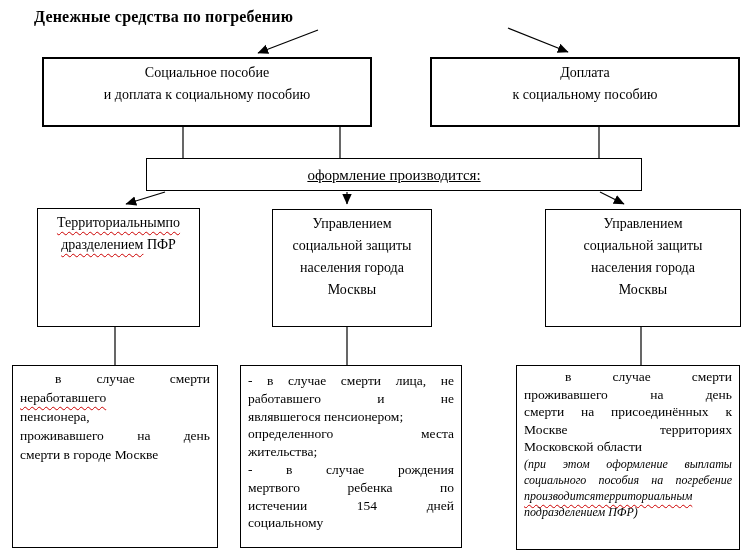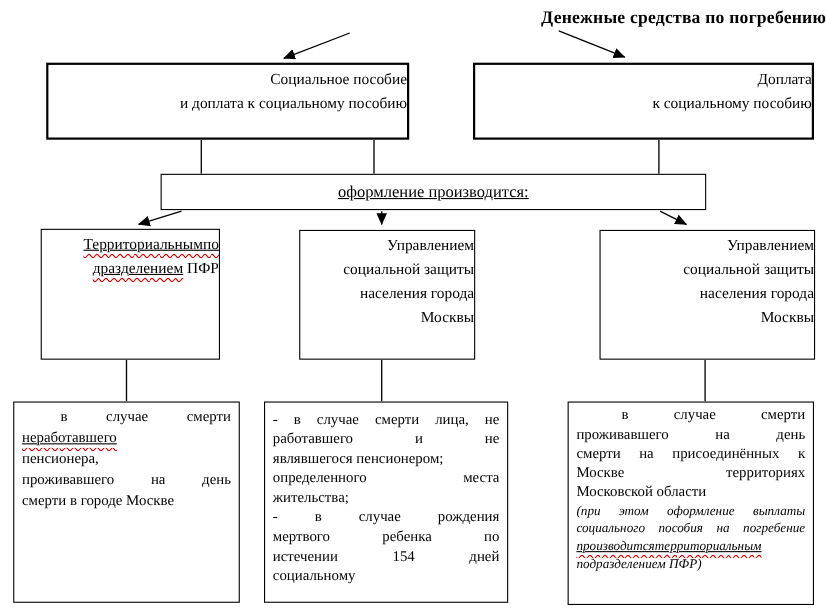--- a/index.html
+++ b/index.html
@@ -1,33 +1,33 @@
 <!DOCTYPE html>
 <html><head>
 <meta charset="utf-8">
 <style>
   html,body{margin:0;padding:0;background:#ffffff;}
   .canvas{position:relative;width:751px;height:560px;background:#ffffff;overflow:hidden;
           font-family:"Liberation Serif", "DejaVu Serif", serif;color:#000;}
-  .title{position:absolute;top:8px;left:34px;right:0;text-align:right;
+  .title{position:absolute;top:8px;left:34px;right:0;text-align:left;
          font-size:16px;font-weight:bold;letter-spacing:0.2px;}
   svg.wires{position:absolute;left:0;top:0;width:751px;height:560px;pointer-events:none;}
   .box{position:absolute;border:1px solid #000;box-sizing:border-box;background:#fff;
        font-size:14px;line-height:22px;}
   .b2{border-width:2px;}
   .center{text-align:center;}
-  .padtop{padding-top:3px;text-align:right;}
+  .padtop{padding-top:3px;}
   .mid{display:flex;align-items:center;justify-content:center;font-size:15px;text-decoration:underline;}
   .body{font-size:13.5px;line-height:19px;padding:3px 7px 0 7px;}
   .tight{line-height:17.8px;padding-top:6px;}
   .rt{line-height:17.5px;padding-top:2px;}
   .ln{min-height:1em;}
   .j{text-align:justify;text-align-last:justify;}
   .it{font-style:italic;font-size:12px;line-height:16px;}
-  .uw{text-decoration:underline;text-decoration-color:#000;text-decoration-thickness:1px;margin-top:36px;}
+  .uw{text-decoration-color:#000;text-decoration-thickness:1px;margin-top:36px;}
   .uw2{text-decoration:underline wavy #cc0000;text-decoration-thickness:1px;text-underline-offset:3.5px;}
 </style>
 </head>
 <body>
 
 <div class="canvas">
 
   <svg class="wires" viewBox="0 0 751 560">
     <defs>
       <marker id="ah" markerWidth="11" markerHeight="9" refX="8.5" refY="4" orient="auto">

